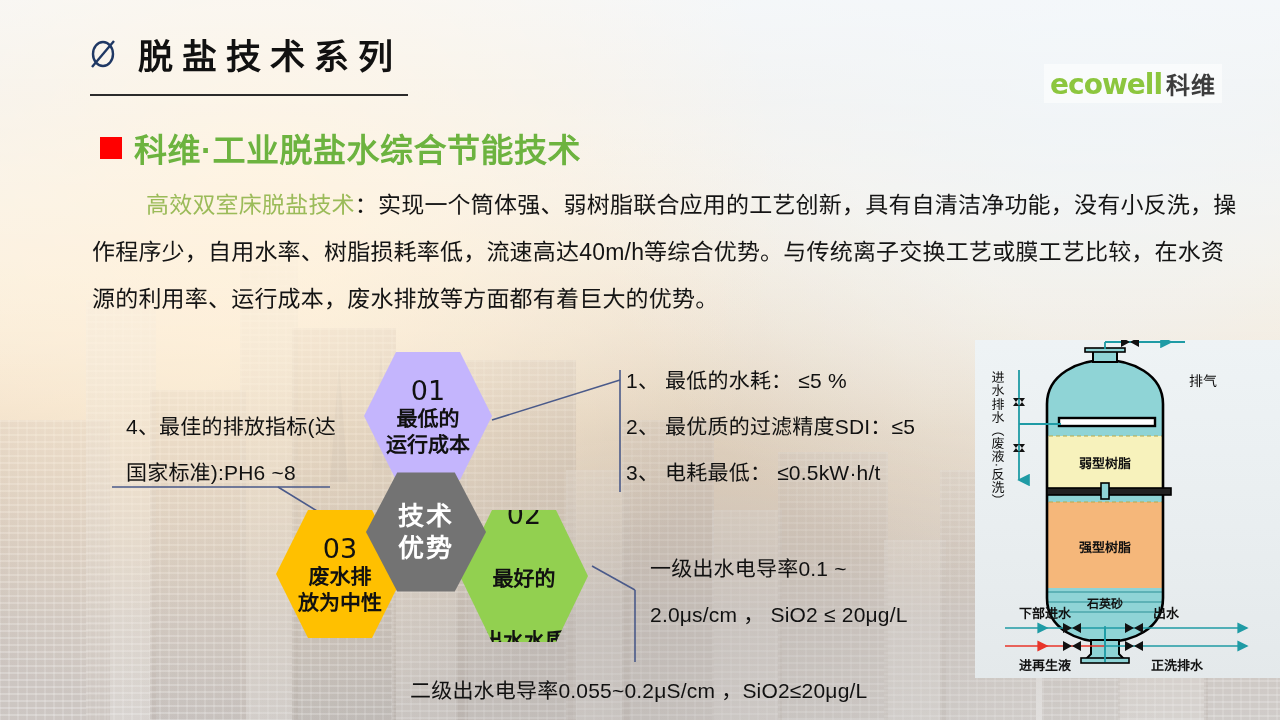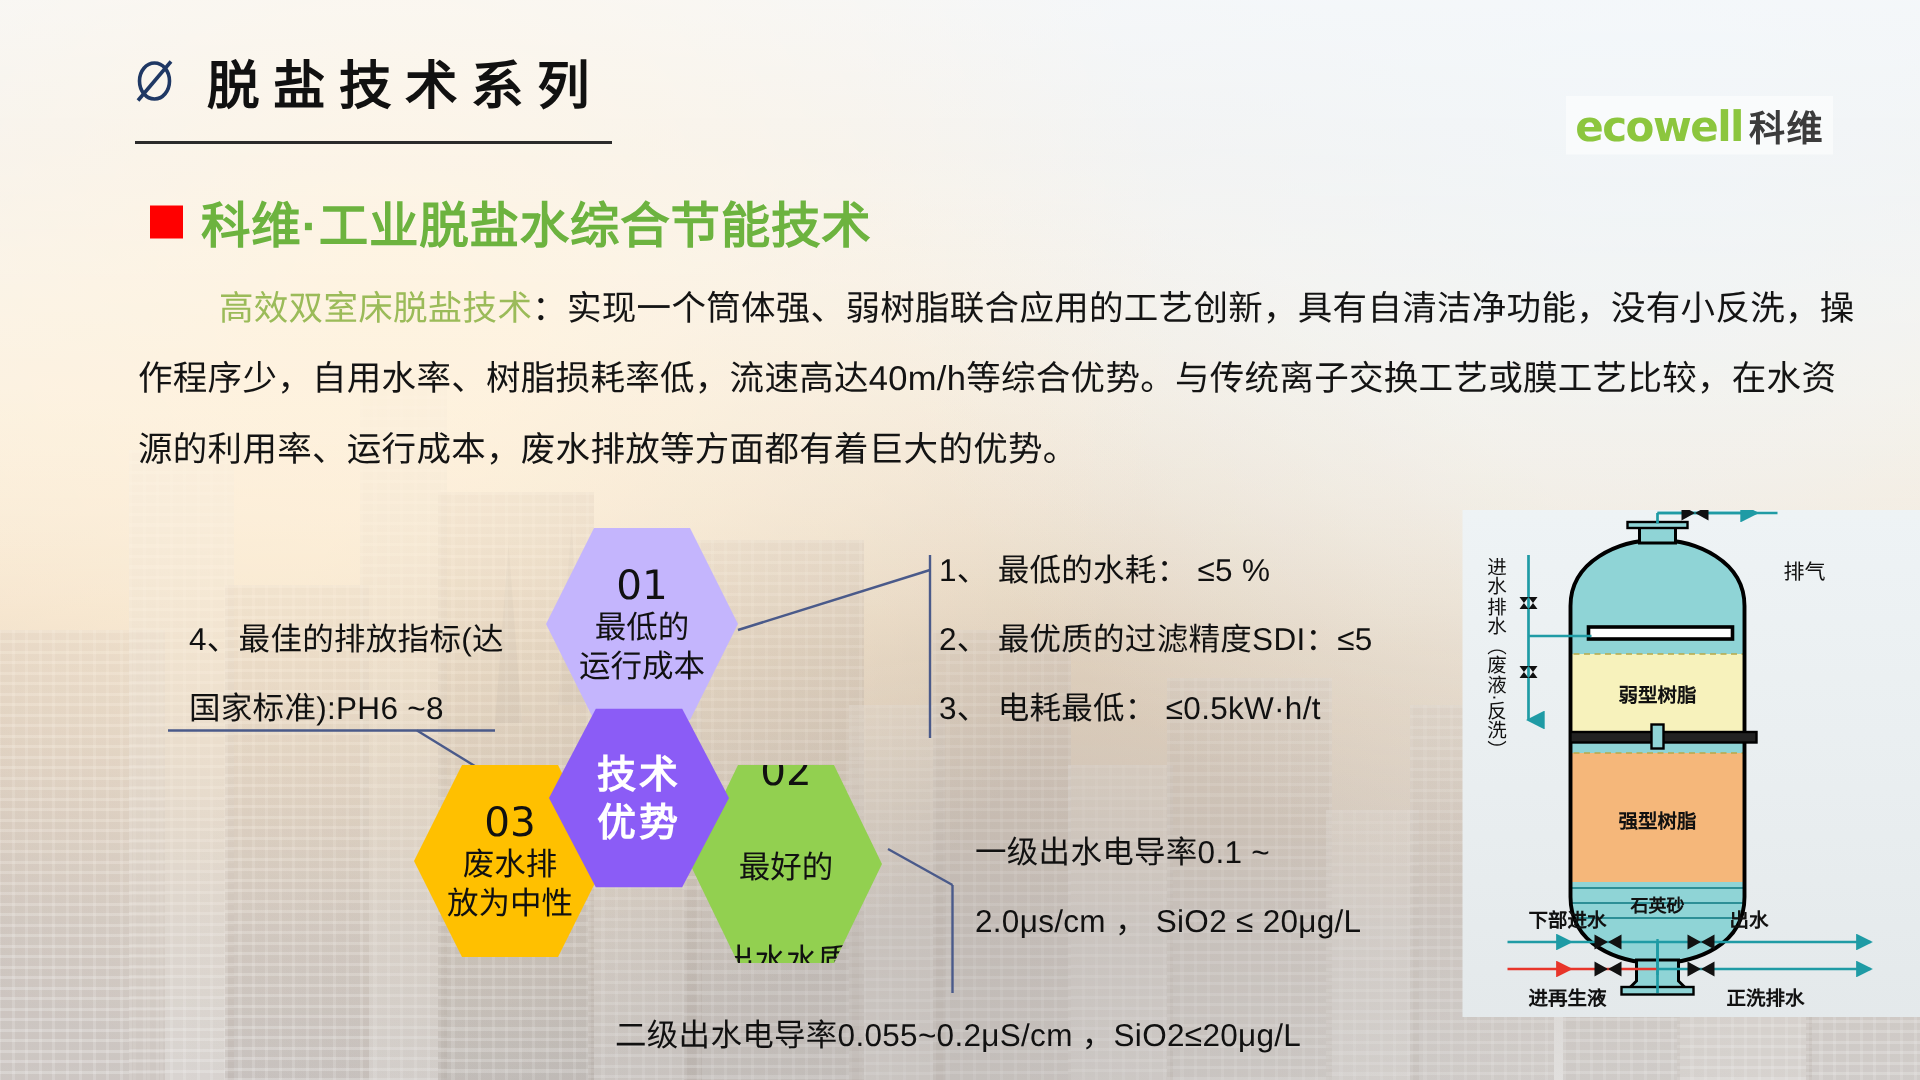--- a/index.html
+++ b/index.html
@@ -92,21 +92,21 @@
           font-size: 23px; line-height: 47px; color: #141414; letter-spacing: .2px; }
   .para .indent { display: inline-block; width: 54px; }
   .hl { color: #9bbb59; }
 
   
   .hexwrap { position: absolute; left: 272px; top: 352px; width: 360px; height: 300px; }
   .hex { position: absolute; display: flex; flex-direction: column; align-items: center;
          justify-content: center; text-align: center; color: #111;
          clip-path: polygon(25% 0%, 75% 0%, 100% 50%, 75% 100%, 25% 100%, 0% 50%); }
   .hex .num { font-size: 27px; line-height: 31px; font-family: "DejaVu Sans", sans-serif; }
-  .hex .txt { font-size: 21px; line-height: 26px; font-weight: 400; }
+  .hex .txt { font-size: 21px; line-height: 26px; font-weight: 700; }
   .hex01 { left: 92px;  top: 0px;   width: 128px; height: 128px; background: #c6e0b4; }
   .hex02 { left: 188px; top: 158px; width: 128px; height: 132px; background: #92d050; gap: 36px; }
   .hex03 { left: 4px;   top: 158px; width: 128px; height: 128px; background: #ffc000; }
   .hexcenter { left: 94px; top: 118px; width: 120px; height: 124px; background: #1f9e4e; color:#fff;
                border-radius: 14px;
                clip-path: polygon(26% 2%, 74% 2%, 100% 50%, 74% 98%, 26% 98%, 0% 50%); }
   .hexcenter .ctxt { font-size: 26px; line-height: 32px; font-weight: bold; letter-spacing: 2px; }
 
   
   .connectors { position: absolute; inset: 0; pointer-events: none; }
@@ -198,21 +198,21 @@
     <div class="hex hex02" style="background: rgb(146, 208, 80);">
       <div class="num">02</div>
       <div class="txt">最好的</div>
       <div class="txt">出水水质</div>
     </div>
     <div class="hex hex03" style="background: rgb(255, 192, 0);">
       <div class="num">03</div>
       <div class="txt">废水排</div>
       <div class="txt">放为中性</div>
     </div>
-    <div class="hex hexcenter" style="background: #8b5cf6;">
+    <div class="hex hexcenter" style="background: #737373;">
       <div class="ctxt">技术</div>
       <div class="ctxt">优势</div>
     </div>
   </div>
 
   <div class="note note-right-top">
     <span class="ln">1、 最低的水耗： ≤5 %</span>
     <span class="ln">2、 最优质的过滤精度SDI：≤5</span>
     <span class="ln">3、 电耗最低： ≤0.5kW·h/t</span>
   </div>

